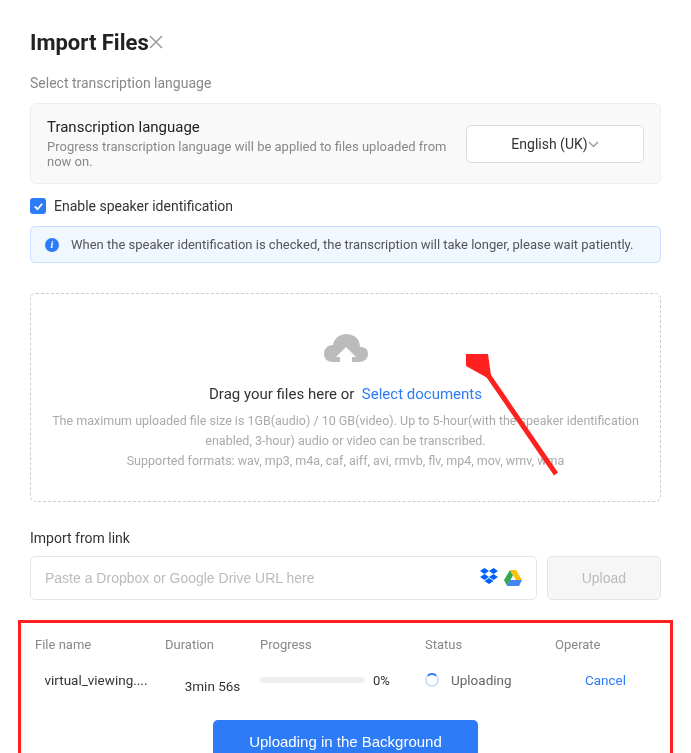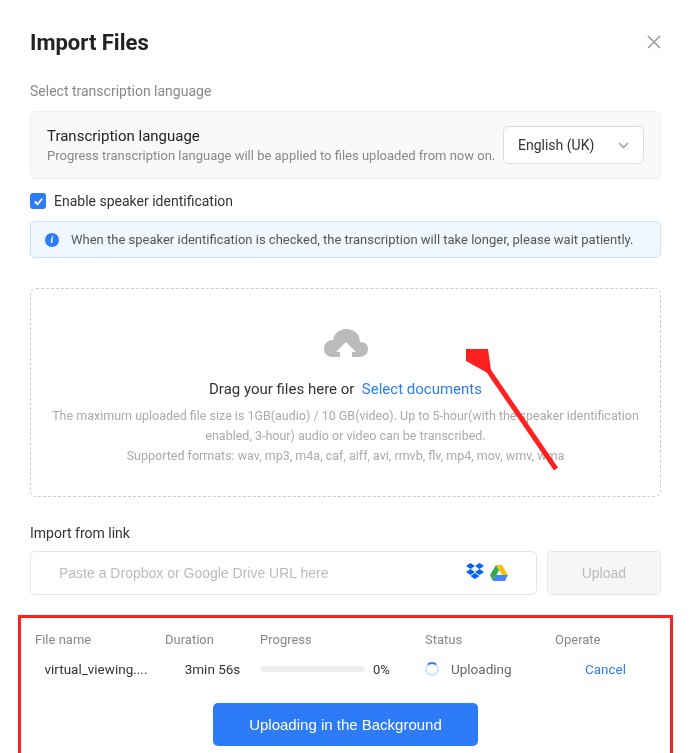--- a/index.html
+++ b/index.html
@@ -3,21 +3,21 @@
   <meta charset="utf-8">
   <style>
     * { box-sizing: border-box; margin: 0; padding: 0; }
     body {
       font-family: -apple-system, BlinkMacSystemFont, "Segoe UI", Roboto, Arial, sans-serif;
       background: #fff;
       width: 691px;
       padding: 30px;
       color: #333;
     }
-    .header { display: flex; justify-content: space-between; align-items: center; margin-bottom: 28px; }
+    .header { display: flex; justify-content: flex-start; align-items: center; margin-bottom: 20px; }
     .title { font-size: 22px; font-weight: 700; color: #222; }
     .close-btn { cursor: pointer; color: #999; font-size: 18px; }
     .subtitle { color: #888; font-size: 14px; margin-bottom: 12px; }
     .lang-box {
       background: #f9f9fa;
       border: 1px solid #eee;
       border-radius: 6px;
       padding: 14px 16px;
       display: flex;
       justify-content: space-between;
@@ -25,23 +25,23 @@
       margin-bottom: 14px;
     }
     .lang-left { flex: 1; }
     .lang-title { font-size: 15px; color: #222; margin-bottom: 3px; }
     .lang-sub { font-size: 13px; color: #888; }
     .lang-select {
       background: #fff;
       border: 1px solid #ddd;
       border-radius: 5px;
       padding: 10px 14px;
-      width: 141px;
-      display: flex;
-      justify-content: space-between;
+      width: 178px;
+      display: flex;
+      justify-content: center;
       align-items: center;
       cursor: pointer;
       font-size: 14px;
       color: #333;
     }
     .chevron { color: #999; font-size: 12px; }
     .checkbox-row { display: flex; align-items: center; margin-bottom: 12px; }
     .checkbox {
       width: 16px; height: 16px;
       background: #2d7bf6;
@@ -97,21 +97,21 @@
       pointer-events: none;
       top: 60px;
       left: 435px;
     }
     .section-label { font-size: 14px; color: #333; margin-bottom: 10px; }
     .link-row { display: flex; gap: 10px; margin-bottom: 20px; }
     .link-input-wrap {
       flex: 1;
       border: 1px solid #e5e5e5;
       border-radius: 5px;
-      padding: 11px 28px;
+      padding: 11px 14px;
       display: flex;
       align-items: center;
       background: #fff;
     }
     .link-input {
       flex: 1;
       border: none;
       outline: none;
       font-size: 14px;
       color: #333;
@@ -145,21 +145,21 @@
     .col-status { width: 130px; }
     .col-operate { flex: 1; }
     .table-row {
       display: flex;
       align-items: center;
       padding: 4px;
       font-size: 13.5px;
       text-align: center;
     }
     .filename { color: #333; white-space: nowrap; overflow: hidden; text-overflow: ellipsis; padding-right: 8px; }
-    .duration { color: #333; }
+    .duration { color: #333; margin-top: 12px; }
     .progress-wrap { display: flex; align-items: center; gap: 8px; }
     .progress-bar {
       width: 105px; height: 6px;
       background: #eee;
       border-radius: 3px;
     }
     .progress-text { font-size: 13px; color: #333; }
     .status-cell { display: flex; align-items: center; gap: 12px; color: #666; }
     .spinner {
       width: 14px; height: 14px;

